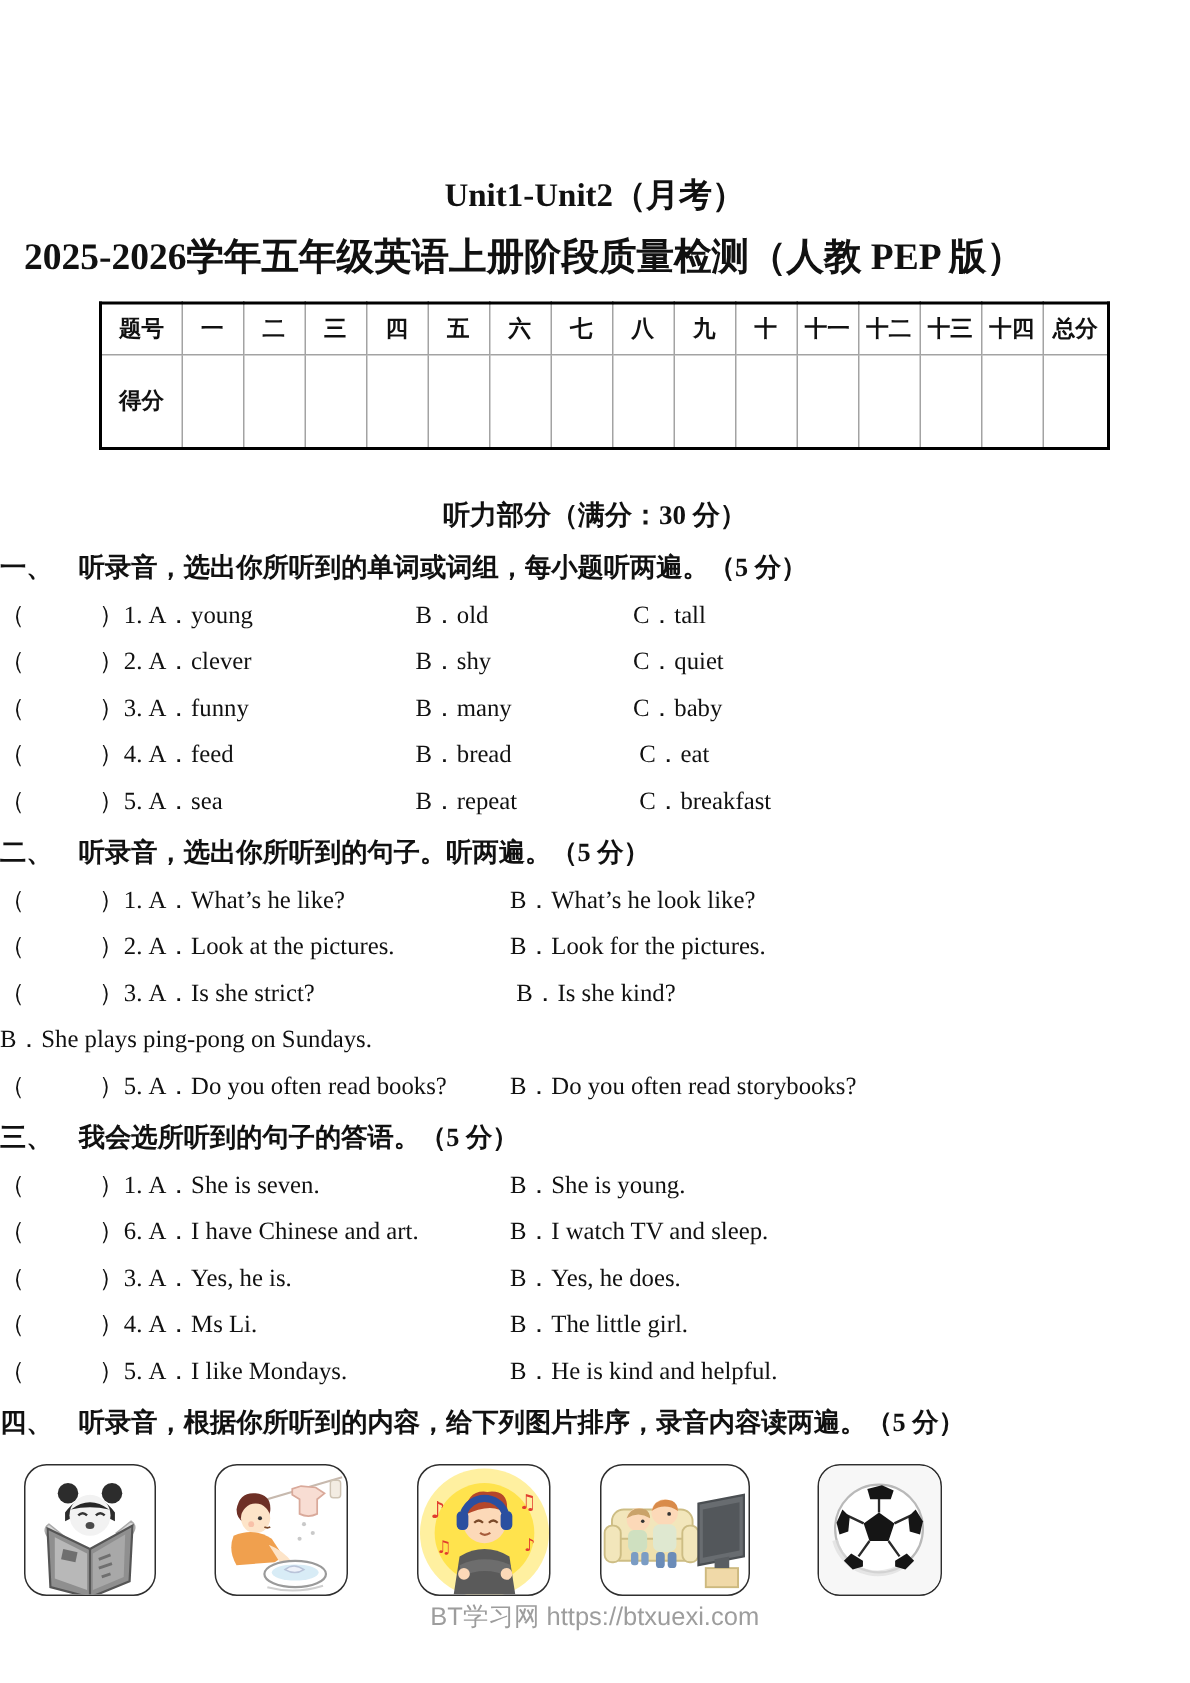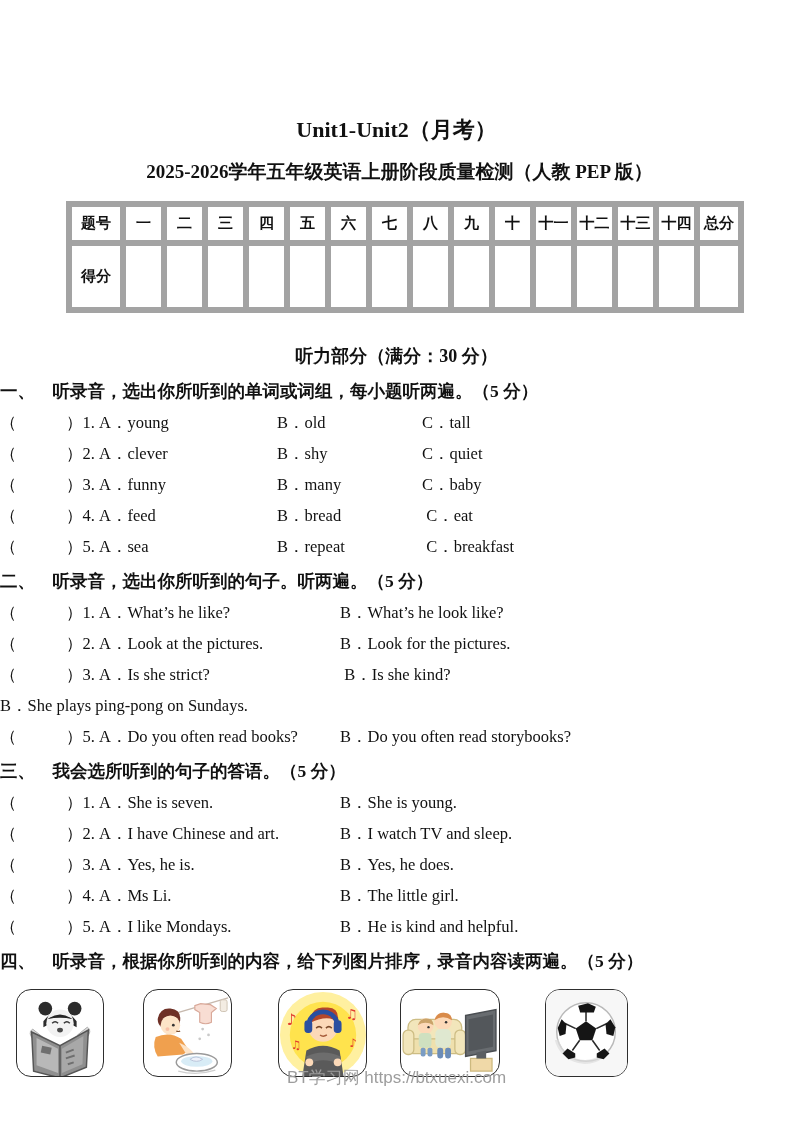--- a/index.html
+++ b/index.html
@@ -1,21 +1,21 @@
 <!DOCTYPE html>
 <html><head>
 <meta charset="utf-8">
 <style>
   html,body{margin:0;padding:0;background:#ffffff;}
   body{width:793px;height:1122px;font-family:"Liberation Serif","DejaVu Serif",serif;color:#111;position:relative;overflow:hidden;}
   .page{position:relative;width:793px;height:1122px;}
   .title1{margin:0;padding-top:116px;text-align:center;font-size:22px;font-weight:bold;line-height:28px;}
-  .title2{margin:14px 0 0 6px;text-align:center;font-size:19px;font-weight:bold;line-height:28px;}
+  .title2{margin:14px 0 0 16px;font-size:25px;font-weight:bold;line-height:28px;}
   table.score{border-collapse:collapse;margin:15px 0 0 66px;table-layout:fixed;width:672px;border:2px solid #000;}
-  table.score td{border:6px solid #a3a3a3;text-align:center;font-size:15px;font-weight:bold;padding:0;overflow:hidden;}
+  table.score td{border:1px solid #a3a3a3;text-align:center;font-size:15px;font-weight:bold;padding:0;overflow:hidden;}
   table.score tr.hrow td{height:33px;}
   table.score tr.srow td{height:61px;}
   col.c-label{width:54px;}
   col.c-num{width:41px;}
   col.c-total{width:44px;}
   .part-header{margin:28px 0 0 0;text-align:center;font-size:18px;font-weight:bold;line-height:31px;}
   .content{padding-right:30px;}
   .sec-heading{font-size:17.5px;font-weight:bold;line-height:31px;margin-top:4px;white-space:pre;}
   .qrow{display:flex;height:31px;align-items:center;font-size:16.5px;}
   .qrow span{white-space:pre;display:block;flex-shrink:0;}
@@ -155,21 +155,21 @@
       </div>
     </div>
 
     <div class="sec-heading">三、　我会选所听到的句子的答语。（5 分）</div>
     <div class="s23">
       <div class="qrow">
         <span class="c0">（　　　）1. A．She is seven.</span>
         <span class="c1">B．She is young.</span>
       </div>
       <div class="qrow">
-        <span class="c0">（　　　）2. A．I have Chinese and art.</span>
+        <span class="c0">（　　　）6. A．I have Chinese and art.</span>
         <span class="c1">B．I watch TV and sleep.</span>
       </div>
       <div class="qrow">
         <span class="c0">（　　　）3. A．Yes, he is.</span>
         <span class="c1">B．Yes, he does.</span>
       </div>
       <div class="qrow">
         <span class="c0">（　　　）4. A．Ms Li.</span>
         <span class="c1">B．The little girl.</span>
       </div>

